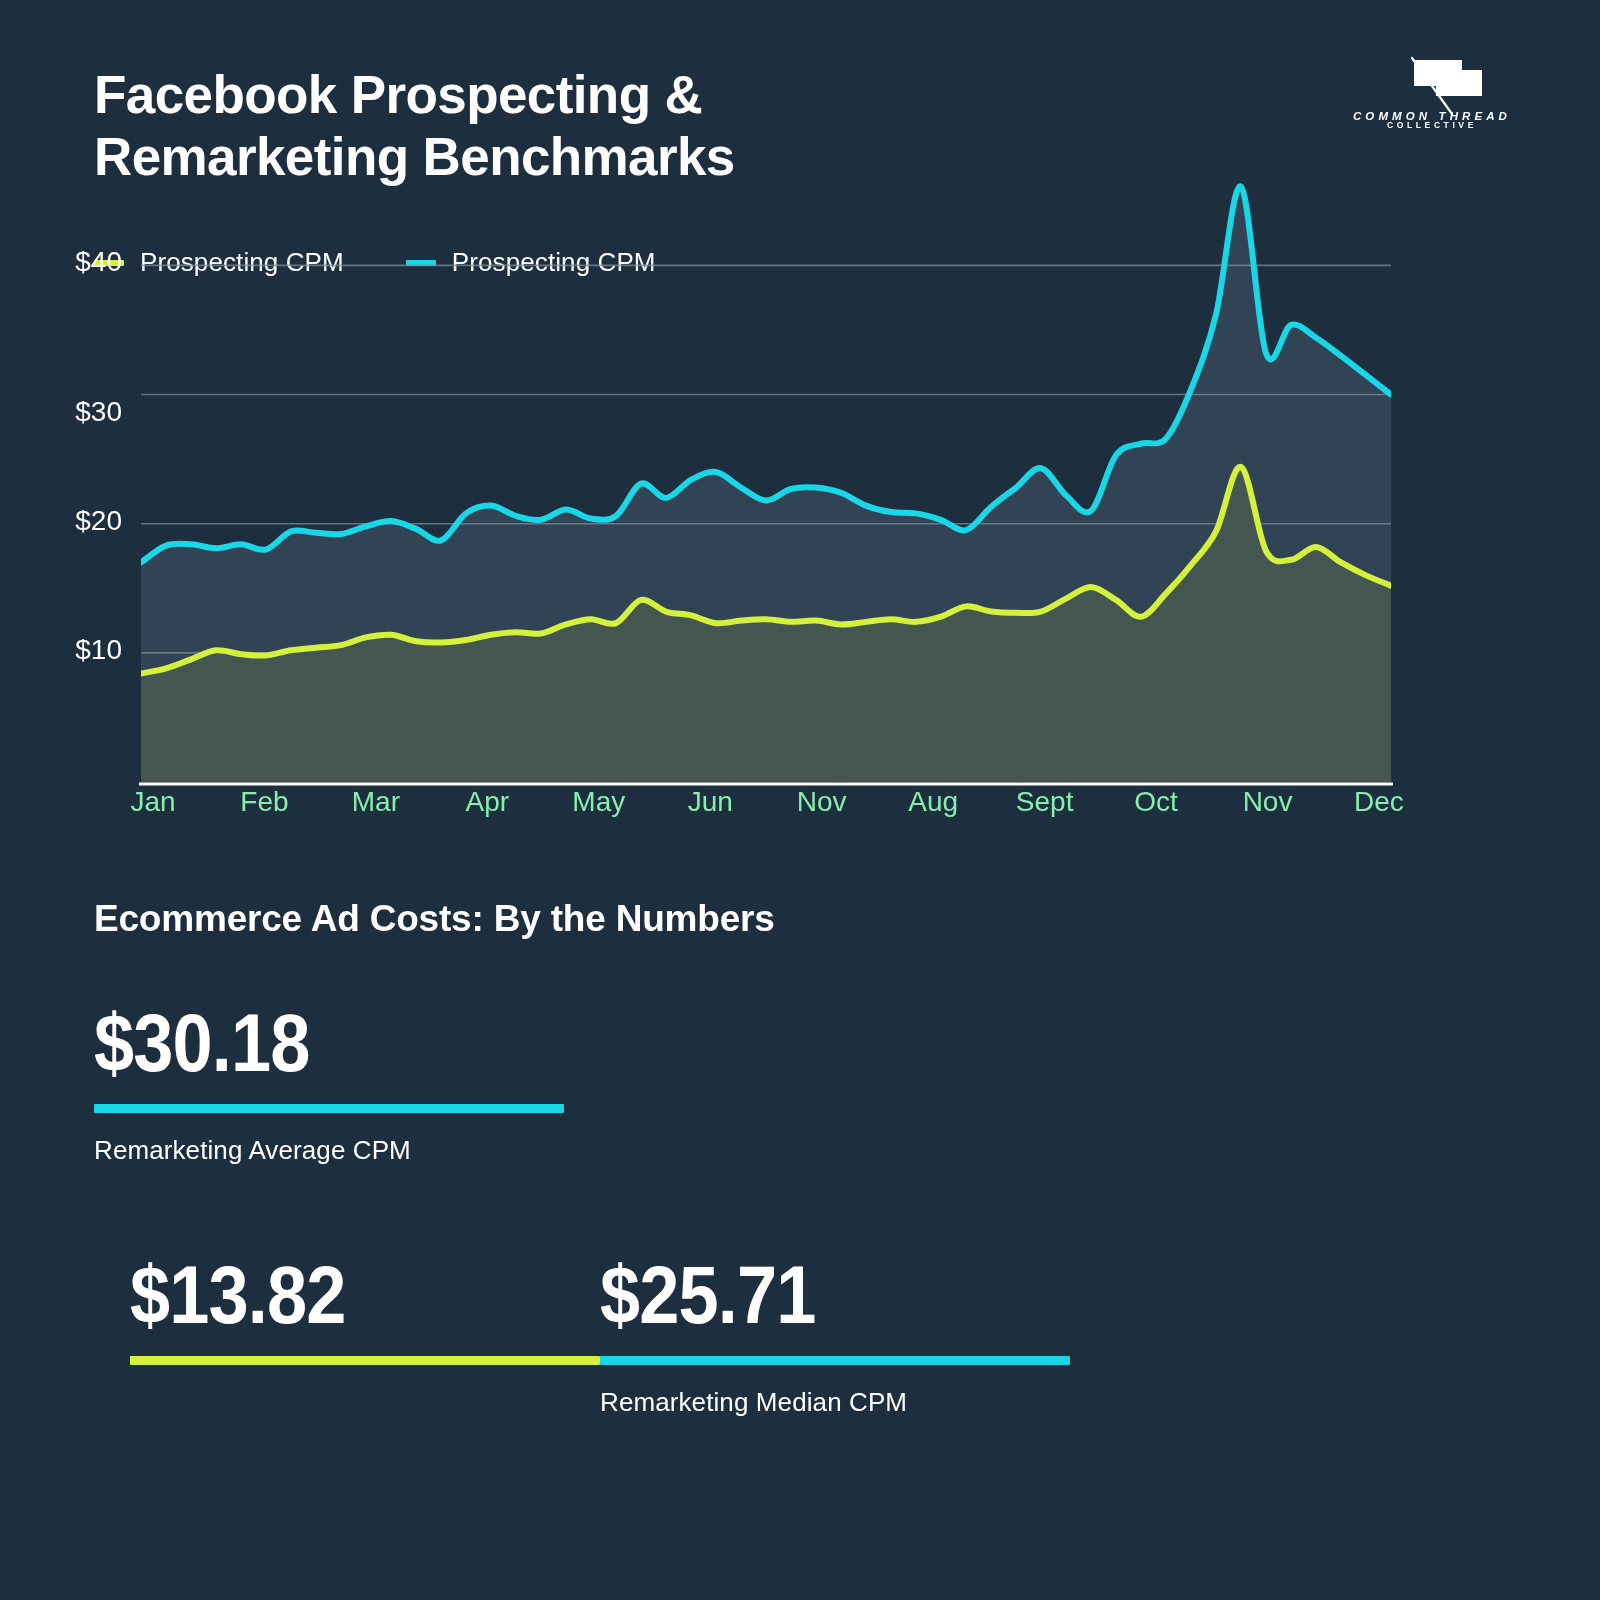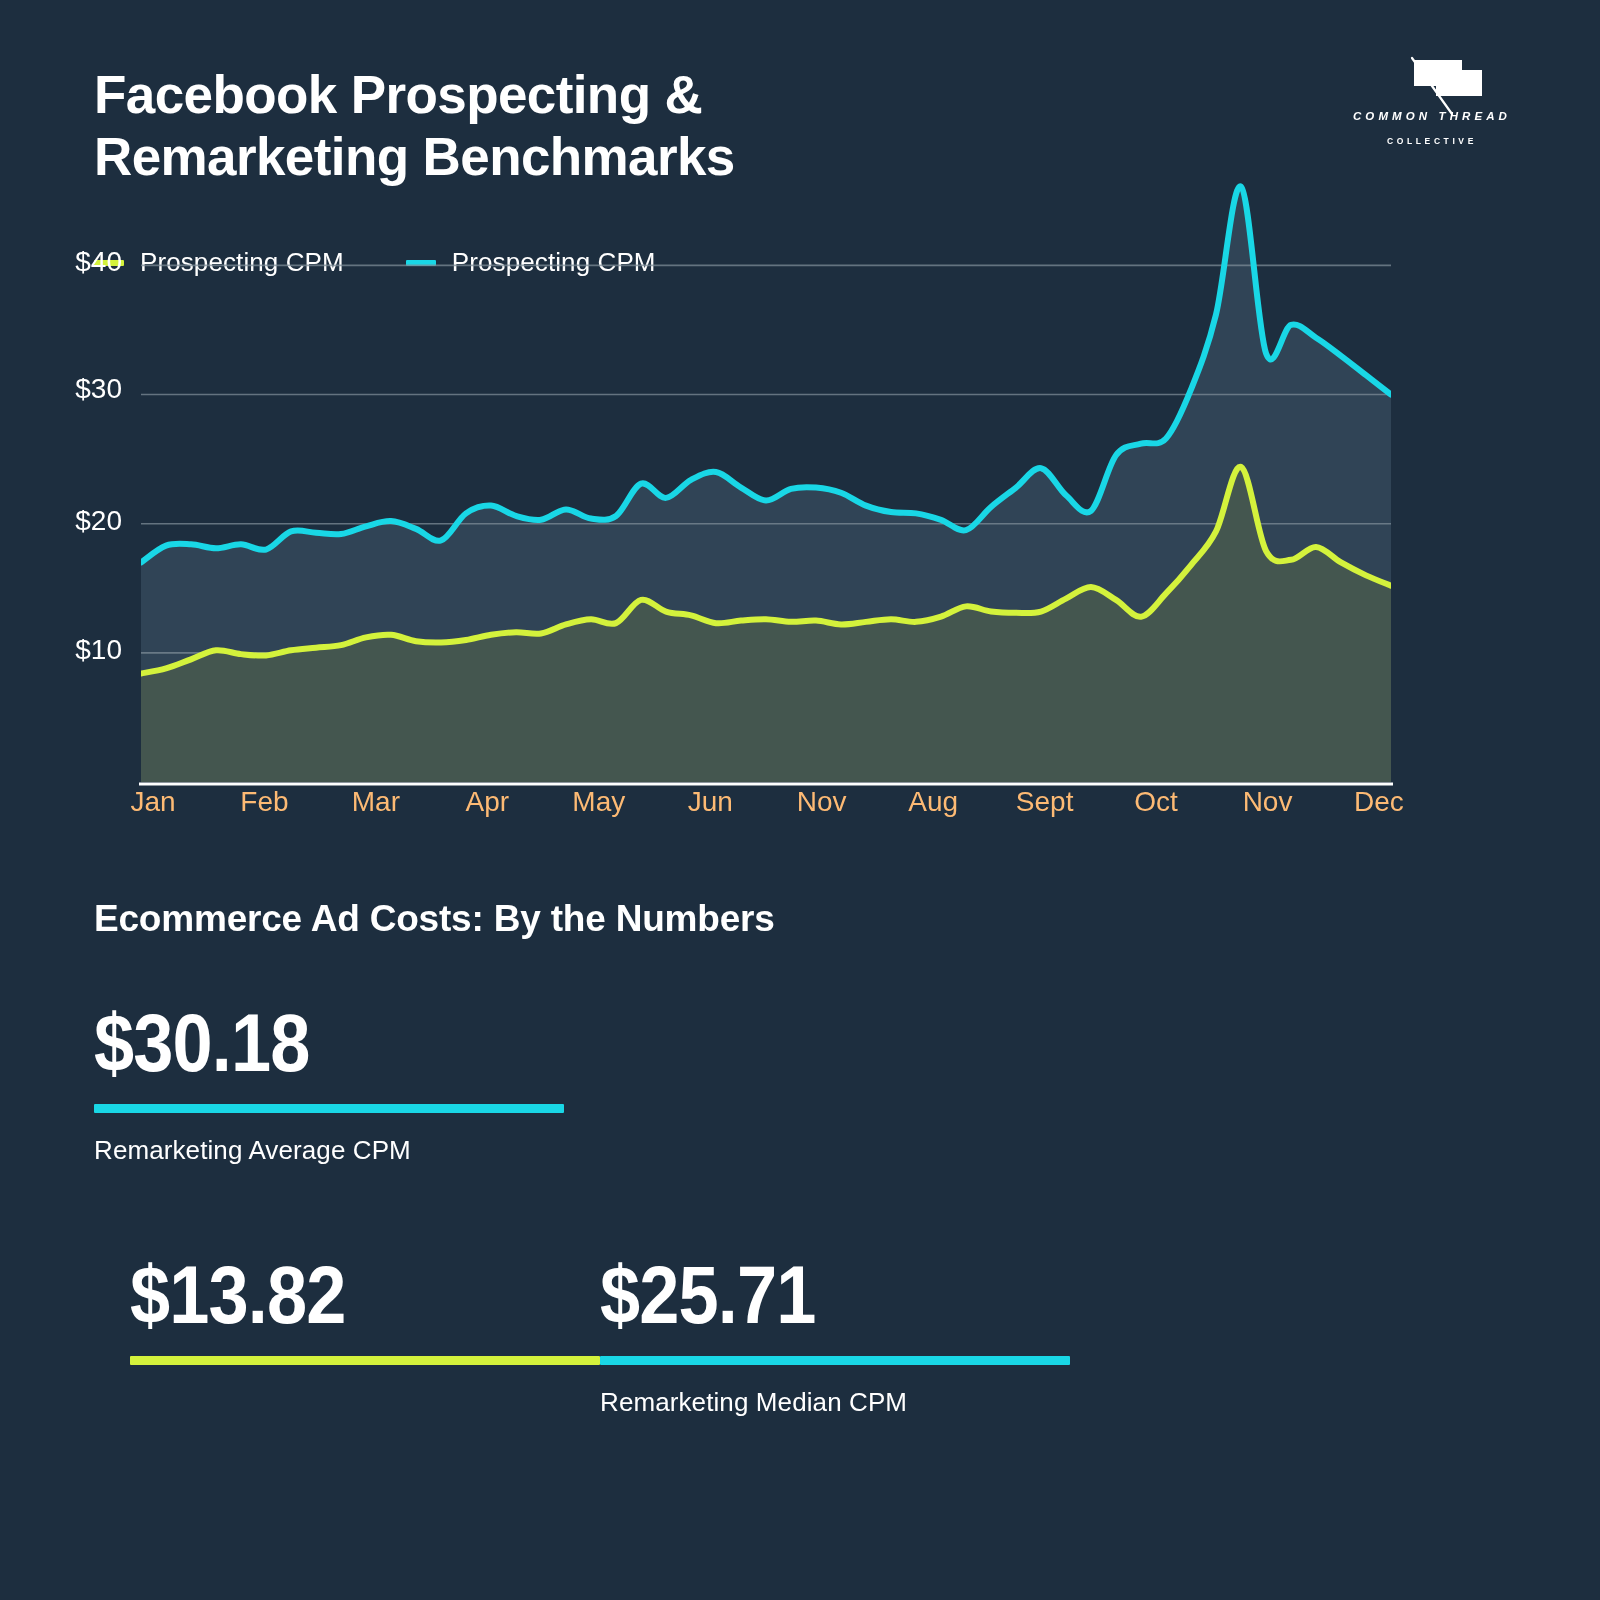--- a/index.html
+++ b/index.html
@@ -59,21 +59,21 @@
     text-align: center;
     font-size: 11.5px;
     letter-spacing: 4.1px;
     font-weight: bold;
     color: #ffffff;
     font-style: italic;
   }
   .logo-sub {
     position: absolute;
     left: 0;
-    top: 84px;
+    top: 68px;
     width: 180px;
     text-align: center;
     font-size: 8.5px;
     letter-spacing: 3.6px;
     font-weight: bold;
     color: #ffffff;
   }
 
   
   .legend {
@@ -133,21 +133,21 @@
   .xaxis {
     position: absolute;
     left: 141px;
     top: 786px;
     width: 1250px;
     display: flex;
     justify-content: space-between;
   }
   .xtick {
     font-size: 28px;
-    color: #fdba74;
+    color: #86efac;
     text-align: center;
     width: 104px;
     margin-left: -52px;
   }
   .xtick:first-child { margin-left: -40px; }
   .xtick:last-child { margin-right: -40px; }
 
   
   .section-title {
     position: absolute;
@@ -240,21 +240,21 @@
           <line x1="141" x2="1391" y1="265.4042553191489" y2="265.4042553191489" stroke="#7c8b96" stroke-width="1.6" opacity="0.75"></line>
           <path d="M 141.00 673.51 C 145.17 672.65, 157.67 670.72, 166.00 668.35 C 174.33 665.98, 182.67 662.32, 191.00 659.31 C 199.33 656.30, 207.67 651.13, 216.00 650.27 C 224.33 649.41, 232.67 653.28, 241.00 654.14 C 249.33 655.00, 257.67 656.08, 266.00 655.43 C 274.33 654.79, 282.67 651.56, 291.00 650.27 C 299.33 648.98, 307.67 648.55, 316.00 647.69 C 324.33 646.82, 332.67 646.82, 341.00 645.10 C 349.33 643.38, 357.67 639.08, 366.00 637.35 C 374.33 635.63, 382.67 634.12, 391.00 634.77 C 399.33 635.42, 407.67 639.94, 416.00 641.23 C 424.33 642.52, 432.67 642.73, 441.00 642.52 C 449.33 642.30, 457.67 641.23, 466.00 639.94 C 474.33 638.64, 482.67 636.06, 491.00 634.77 C 499.33 633.48, 507.67 632.40, 516.00 632.19 C 524.33 631.97, 532.67 634.77, 541.00 633.48 C 549.33 632.19, 557.67 626.81, 566.00 624.44 C 574.33 622.07, 582.67 619.49, 591.00 619.27 C 599.33 619.06, 607.67 626.38, 616.00 623.15 C 624.33 619.92, 632.67 601.84, 641.00 599.90 C 649.33 597.96, 657.67 608.94, 666.00 611.52 C 674.33 614.11, 682.67 613.46, 691.00 615.40 C 699.33 617.34, 707.67 622.29, 716.00 623.15 C 724.33 624.01, 732.67 621.21, 741.00 620.56 C 749.33 619.92, 757.67 619.06, 766.00 619.27 C 774.33 619.49, 782.67 621.64, 791.00 621.86 C 799.33 622.07, 807.67 620.13, 816.00 620.56 C 824.33 620.99, 832.67 624.22, 841.00 624.44 C 849.33 624.65, 857.67 622.72, 866.00 621.86 C 874.33 620.99, 882.67 619.27, 891.00 619.27 C 899.33 619.27, 907.67 622.29, 916.00 621.86 C 924.33 621.42, 932.67 619.27, 941.00 616.69 C 949.33 614.11, 957.67 607.22, 966.00 606.36 C 974.33 605.50, 982.67 610.45, 991.00 611.52 C 999.33 612.60, 1007.67 612.81, 1016.00 612.81 C 1024.33 612.81, 1032.67 613.89, 1041.00 611.52 C 1049.33 609.16, 1057.67 602.70, 1066.00 598.61 C 1074.33 594.52, 1082.67 586.77, 1091.00 586.99 C 1099.33 587.20, 1107.67 594.95, 1116.00 599.90 C 1124.33 604.85, 1132.67 617.77, 1141.00 616.69 C 1149.33 615.61, 1157.67 602.05, 1166.00 593.44 C 1174.33 584.83, 1182.67 575.36, 1191.00 565.03 C 1199.33 554.70, 1207.67 547.81, 1216.00 531.45 C 1224.33 515.09, 1232.67 463.65, 1241.00 466.88 C 1249.33 470.11, 1257.67 535.33, 1266.00 550.82 C 1274.33 566.32, 1282.67 560.51, 1291.00 559.86 C 1299.33 559.22, 1307.67 546.52, 1316.00 546.95 C 1324.33 547.38, 1332.67 557.71, 1341.00 562.45 C 1349.33 567.18, 1357.67 571.49, 1366.00 575.36 C 1374.33 579.24, 1386.83 583.97, 1391.00 585.69 L 1391 782 L 141 782 Z" fill="#44564f"></path>
           <path d="M 141.00 562.45 C 145.17 559.65, 157.67 548.67, 166.00 545.66 C 174.33 542.64, 182.67 543.94, 191.00 544.37 C 199.33 544.80, 207.67 548.24, 216.00 548.24 C 224.33 548.24, 232.67 544.15, 241.00 544.37 C 249.33 544.58, 257.67 551.68, 266.00 549.53 C 274.33 547.38, 282.67 534.25, 291.00 531.45 C 299.33 528.65, 307.67 532.31, 316.00 532.74 C 324.33 533.17, 332.67 535.11, 341.00 534.03 C 349.33 532.96, 357.67 528.44, 366.00 526.29 C 374.33 524.13, 382.67 520.69, 391.00 521.12 C 399.33 521.55, 407.67 525.64, 416.00 528.87 C 424.33 532.10, 432.67 543.07, 441.00 540.49 C 449.33 537.91, 457.67 519.18, 466.00 513.37 C 474.33 507.56, 482.67 505.19, 491.00 505.62 C 499.33 506.05, 507.67 513.59, 516.00 515.95 C 524.33 518.32, 532.67 520.90, 541.00 519.83 C 549.33 518.75, 557.67 509.71, 566.00 509.50 C 574.33 509.28, 582.67 517.46, 591.00 518.54 C 599.33 519.61, 607.67 521.76, 616.00 515.95 C 624.33 510.14, 632.67 486.68, 641.00 483.67 C 649.33 480.65, 657.67 498.52, 666.00 497.87 C 674.33 497.23, 682.67 484.10, 691.00 479.79 C 699.33 475.49, 707.67 470.75, 716.00 472.04 C 724.33 473.33, 732.67 482.80, 741.00 487.54 C 749.33 492.28, 757.67 500.24, 766.00 500.46 C 774.33 500.67, 782.67 490.98, 791.00 488.83 C 799.33 486.68, 807.67 486.89, 816.00 487.54 C 824.33 488.19, 832.67 489.69, 841.00 492.71 C 849.33 495.72, 857.67 502.39, 866.00 505.62 C 874.33 508.85, 882.67 510.79, 891.00 512.08 C 899.33 513.37, 907.67 512.08, 916.00 513.37 C 924.33 514.66, 932.67 517.03, 941.00 519.83 C 949.33 522.63, 957.67 532.31, 966.00 530.16 C 974.33 528.01, 982.67 514.02, 991.00 506.91 C 999.33 499.81, 1007.67 494.00, 1016.00 487.54 C 1024.33 481.08, 1032.67 466.88, 1041.00 468.17 C 1049.33 469.46, 1057.67 488.19, 1066.00 495.29 C 1074.33 502.39, 1082.67 517.46, 1091.00 510.79 C 1099.33 504.11, 1107.67 466.45, 1116.00 455.25 C 1124.33 444.06, 1132.67 446.43, 1141.00 443.63 C 1149.33 440.83, 1157.67 447.50, 1166.00 438.46 C 1174.33 429.42, 1182.67 410.05, 1191.00 389.39 C 1199.33 368.72, 1207.67 348.27, 1216.00 314.48 C 1224.33 280.69, 1232.67 180.17, 1241.00 186.62 C 1249.33 193.08, 1257.67 330.19, 1266.00 353.23 C 1274.33 376.26, 1282.67 327.40, 1291.00 324.81 C 1299.33 322.23, 1307.67 332.56, 1316.00 337.73 C 1324.33 342.89, 1332.67 349.57, 1341.00 355.81 C 1349.33 362.05, 1357.67 368.72, 1366.00 375.18 C 1374.33 381.64, 1386.83 391.32, 1391.00 394.55" fill="none" stroke="#19d7e6" stroke-width="6" stroke-linecap="round" stroke-linejoin="round"></path>
           <path d="M 141.00 673.51 C 145.17 672.65, 157.67 670.72, 166.00 668.35 C 174.33 665.98, 182.67 662.32, 191.00 659.31 C 199.33 656.30, 207.67 651.13, 216.00 650.27 C 224.33 649.41, 232.67 653.28, 241.00 654.14 C 249.33 655.00, 257.67 656.08, 266.00 655.43 C 274.33 654.79, 282.67 651.56, 291.00 650.27 C 299.33 648.98, 307.67 648.55, 316.00 647.69 C 324.33 646.82, 332.67 646.82, 341.00 645.10 C 349.33 643.38, 357.67 639.08, 366.00 637.35 C 374.33 635.63, 382.67 634.12, 391.00 634.77 C 399.33 635.42, 407.67 639.94, 416.00 641.23 C 424.33 642.52, 432.67 642.73, 441.00 642.52 C 449.33 642.30, 457.67 641.23, 466.00 639.94 C 474.33 638.64, 482.67 636.06, 491.00 634.77 C 499.33 633.48, 507.67 632.40, 516.00 632.19 C 524.33 631.97, 532.67 634.77, 541.00 633.48 C 549.33 632.19, 557.67 626.81, 566.00 624.44 C 574.33 622.07, 582.67 619.49, 591.00 619.27 C 599.33 619.06, 607.67 626.38, 616.00 623.15 C 624.33 619.92, 632.67 601.84, 641.00 599.90 C 649.33 597.96, 657.67 608.94, 666.00 611.52 C 674.33 614.11, 682.67 613.46, 691.00 615.40 C 699.33 617.34, 707.67 622.29, 716.00 623.15 C 724.33 624.01, 732.67 621.21, 741.00 620.56 C 749.33 619.92, 757.67 619.06, 766.00 619.27 C 774.33 619.49, 782.67 621.64, 791.00 621.86 C 799.33 622.07, 807.67 620.13, 816.00 620.56 C 824.33 620.99, 832.67 624.22, 841.00 624.44 C 849.33 624.65, 857.67 622.72, 866.00 621.86 C 874.33 620.99, 882.67 619.27, 891.00 619.27 C 899.33 619.27, 907.67 622.29, 916.00 621.86 C 924.33 621.42, 932.67 619.27, 941.00 616.69 C 949.33 614.11, 957.67 607.22, 966.00 606.36 C 974.33 605.50, 982.67 610.45, 991.00 611.52 C 999.33 612.60, 1007.67 612.81, 1016.00 612.81 C 1024.33 612.81, 1032.67 613.89, 1041.00 611.52 C 1049.33 609.16, 1057.67 602.70, 1066.00 598.61 C 1074.33 594.52, 1082.67 586.77, 1091.00 586.99 C 1099.33 587.20, 1107.67 594.95, 1116.00 599.90 C 1124.33 604.85, 1132.67 617.77, 1141.00 616.69 C 1149.33 615.61, 1157.67 602.05, 1166.00 593.44 C 1174.33 584.83, 1182.67 575.36, 1191.00 565.03 C 1199.33 554.70, 1207.67 547.81, 1216.00 531.45 C 1224.33 515.09, 1232.67 463.65, 1241.00 466.88 C 1249.33 470.11, 1257.67 535.33, 1266.00 550.82 C 1274.33 566.32, 1282.67 560.51, 1291.00 559.86 C 1299.33 559.22, 1307.67 546.52, 1316.00 546.95 C 1324.33 547.38, 1332.67 557.71, 1341.00 562.45 C 1349.33 567.18, 1357.67 571.49, 1366.00 575.36 C 1374.33 579.24, 1386.83 583.97, 1391.00 585.69" fill="none" stroke="#d4f23c" stroke-width="6" stroke-linecap="round" stroke-linejoin="round"></path>
         </g>
         <line x1="139" x2="1393" y1="784" y2="784" stroke="#ffffff" stroke-width="3"></line>
       </svg>
     <div class="ytick-holder" id="ytick-holder">
         <div class="ytick" style="top: 633.851px;">$10</div>
         <div class="ytick" style="top: 504.702px;">$20</div>
-        <div class="ytick" style="top: 373px;">$30</div>
+        <div class="ytick" style="top: 396px;">$30</div>
         <div class="ytick" style="top: 246.404px;">$40</div>
       </div>
     <div class="xaxis" id="xaxis">
         <div class="xtick">Jan</div>
         <div class="xtick">Feb</div>
         <div class="xtick">Mar</div>
         <div class="xtick">Apr</div>
         <div class="xtick">May</div>
         <div class="xtick">Jun</div>
         <div class="xtick">Nov</div>

